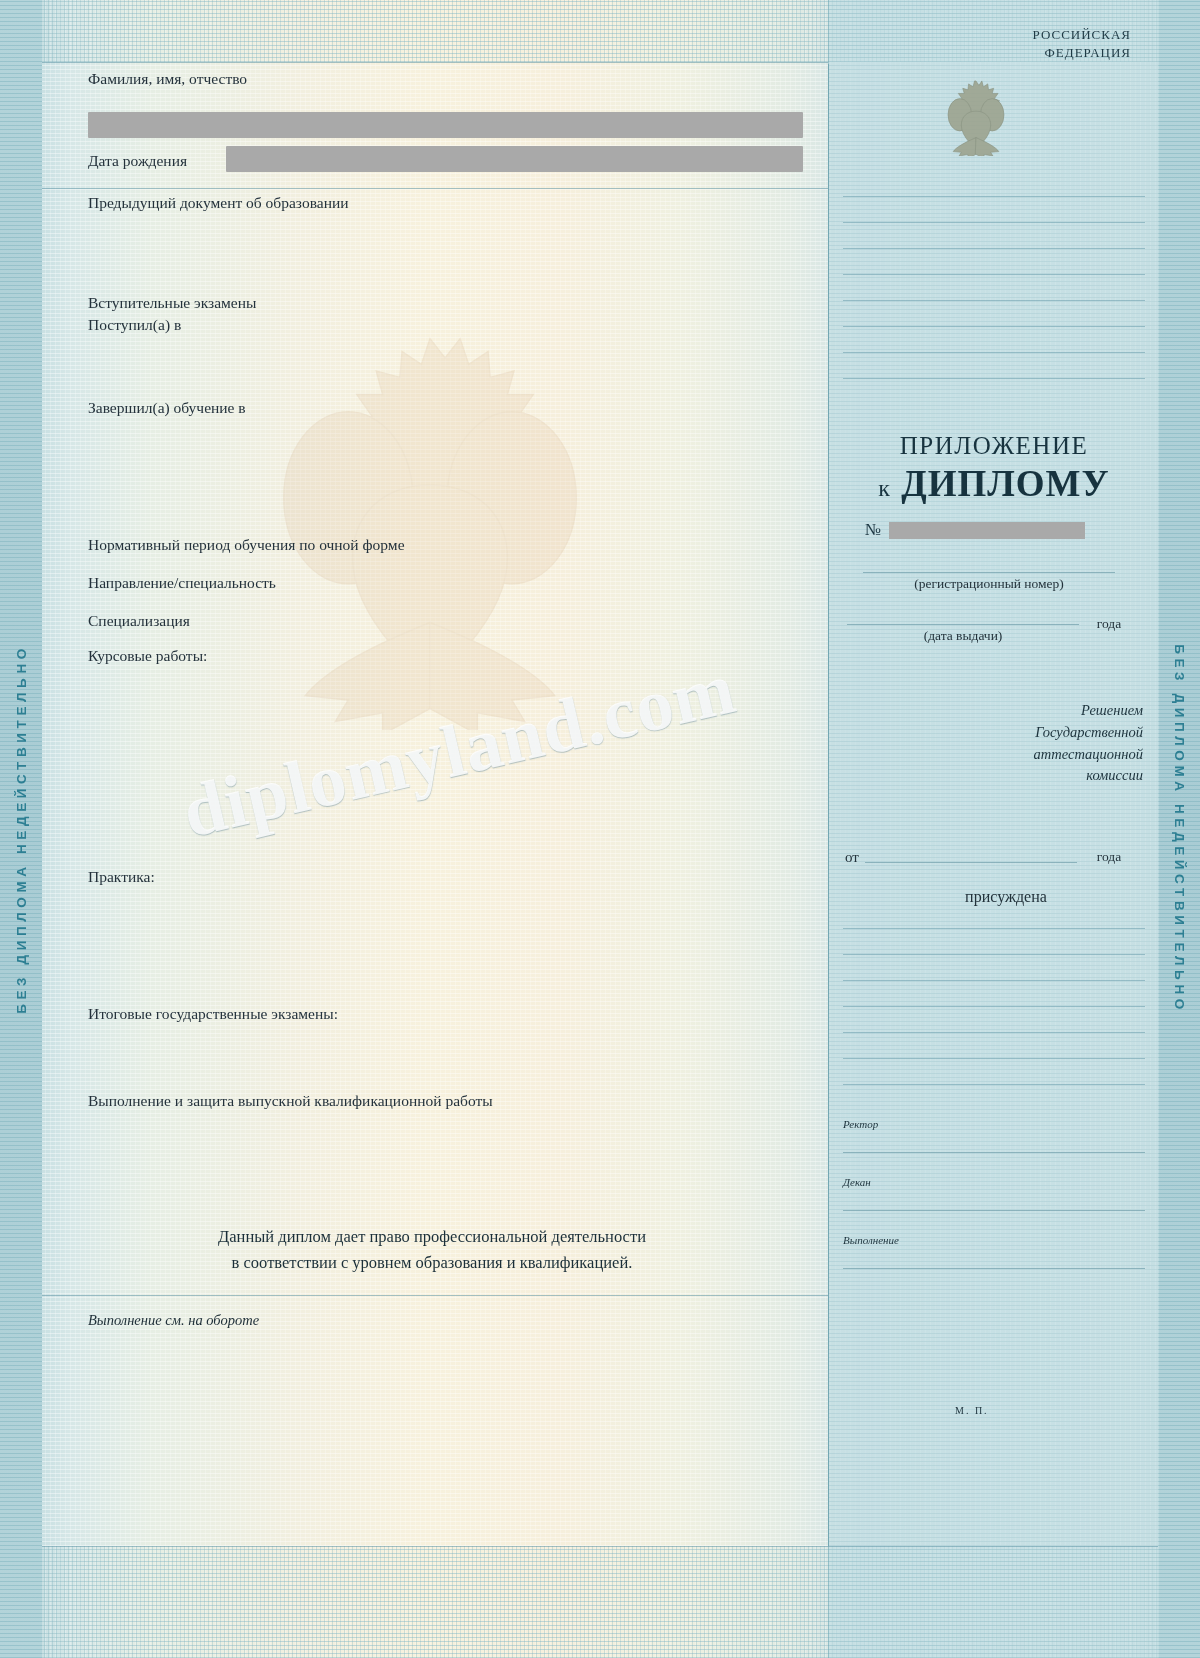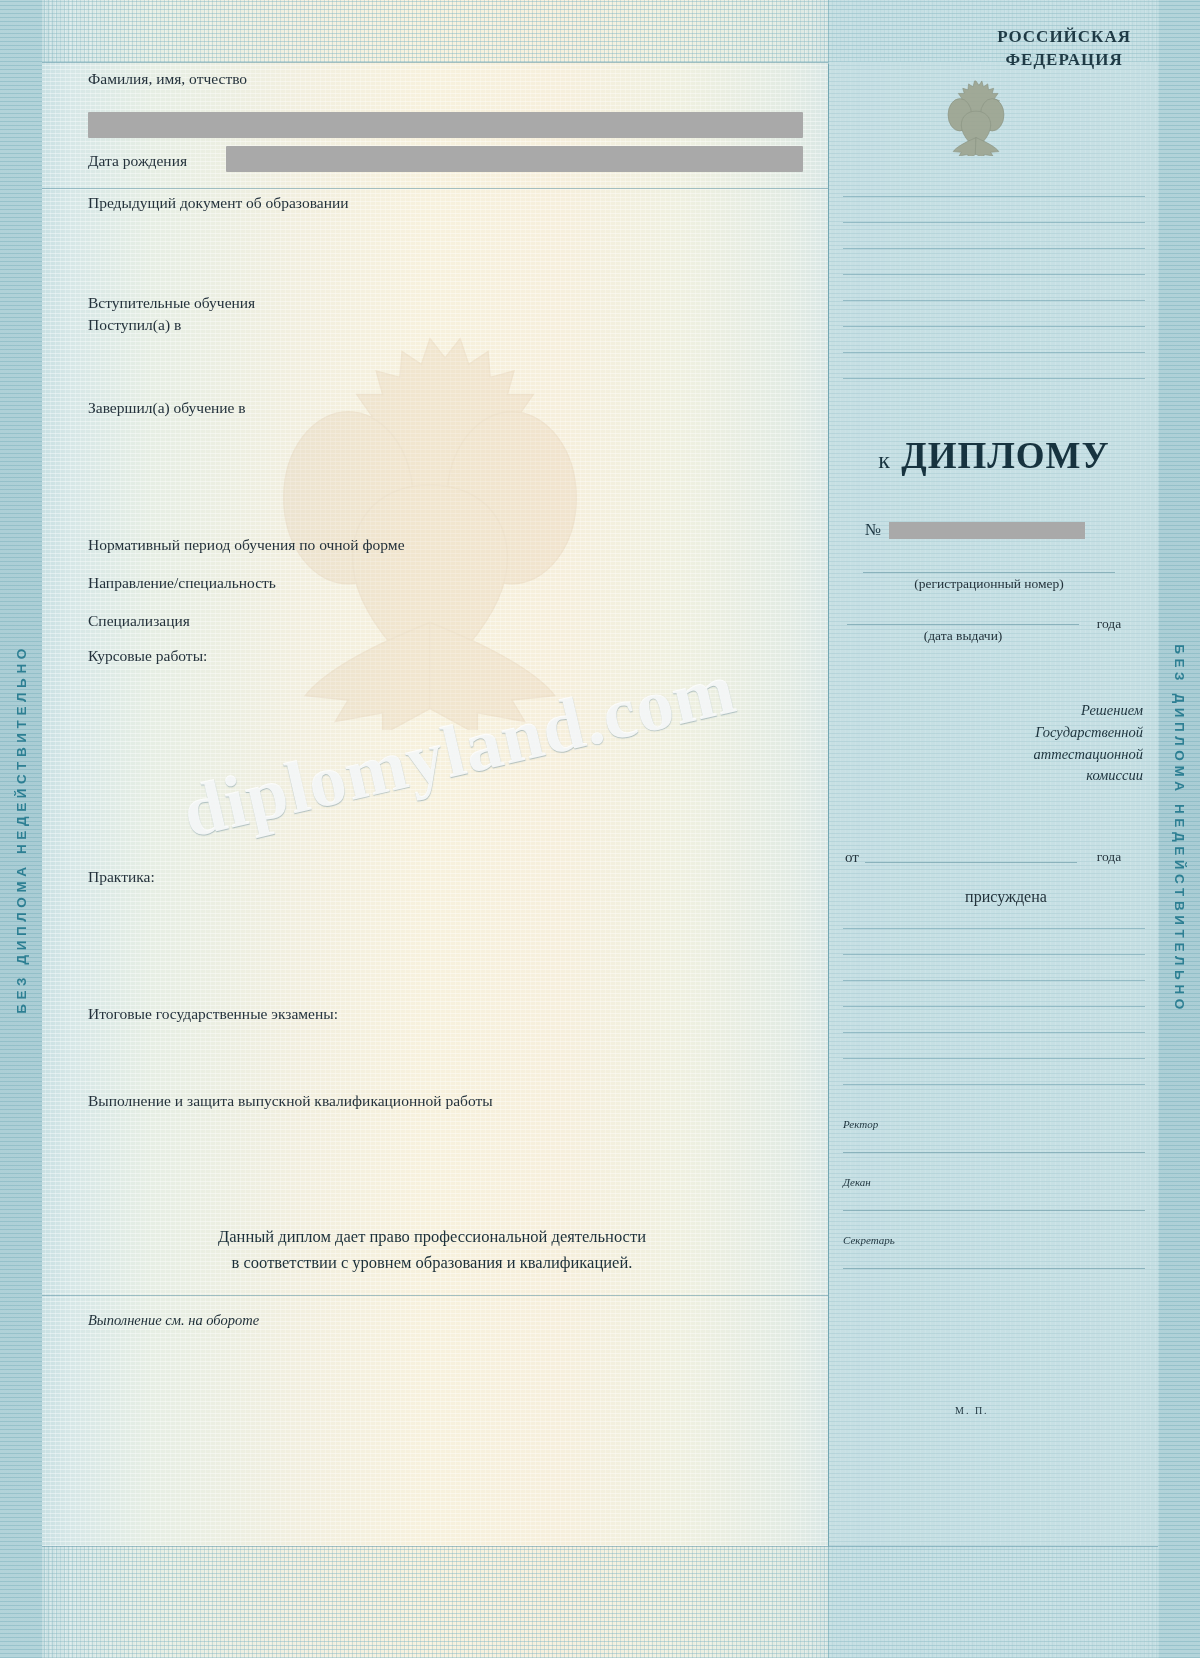--- a/index.html
+++ b/index.html
@@ -128,25 +128,25 @@
     position: absolute;
     height: 1px;
     background: rgba(90,140,155,0.55);
   }
 
   
   .rf-title {
     position: absolute;
     right: 28px;
     top: 26px;
-    text-align: center;
-    font-family: "Liberation Serif", serif;
-    font-size: 17px;
+    text-align: right;
+    font-family: "Liberation Serif", serif;
+    font-size: 13px;
     letter-spacing: 1px;
-    font-weight: 700;
+    font-weight: 400;
     color: #1f3a45;
     line-height: 1.35;
   }
 
   .emblem-small {
     position: absolute;
     left: 110px;
     top: 78px;
     width: 74px;
     height: 78px;
@@ -347,20 +347,21 @@
       <div class="ln" style="top:26px;"></div>
       <div class="ln" style="top:52px;"></div>
       <div class="ln" style="top:78px;"></div>
       <div class="ln" style="top:104px;"></div>
       <div class="ln" style="top:130px;"></div>
       <div class="ln" style="top:156px;"></div>
       <div class="ln" style="top:182px;"></div>
     </div>
 
     <div class="big-title">
+      <div class="l1">ПРИЛОЖЕНИЕ</div>
       <div class="l2">
         <small>к</small>
         <span>ДИПЛОМУ</span>
       </div>
     </div>
 
     <div class="num-row">
       <span class="nm">№</span>
       <span class="redact-inline"></span>
     </div>
@@ -394,21 +395,21 @@
       <div class="ln" style="top:130px;"></div>
       <div class="ln" style="top:156px;"></div>
     </div>
 
     <div class="sig-label" style="left:14px; top:1118px;">Ректор</div>
     <div class="hr-line" style="left:14px; right:14px; top:1152px;"></div>
 
     <div class="sig-label" style="left:14px; top:1176px;">Декан</div>
     <div class="hr-line" style="left:14px; right:14px; top:1210px;"></div>
 
-    <div class="sig-label" style="left:14px; top:1234px;">Секретарь</div>
+    <div class="sig-label" style="left:14px; top:1234px;">Выполнение</div>
     <div class="hr-line" style="left:14px; right:14px; top:1268px;"></div>
 
     <div class="mp" style="left:126px; top:1405px;">М. П.</div>
   </div>
 
   <div class="vsep"></div>
 
   <div class="sep-h" style="top:62px; right:372px;"></div>
   <div class="sep-h" style="top:188px; right:372px;"></div>
   <div class="sep-h" style="top:1295px; right:372px;"></div>
@@ -417,21 +418,21 @@
   <div class="main">
 
     <div class="label" style="left:46px; top:8px;">Фамилия, имя, отчество</div>
     <div class="redact" style="left:46px; top:50px; width:715px; height:26px;"></div>
 
     <div class="label" style="left:46px; top:90px;">Дата рождения</div>
     <div class="redact" style="left:184px; top:84px; width:577px; height:26px;"></div>
 
     <div class="label" style="left:46px; top:132px;">Предыдущий документ об образовании</div>
 
-    <div class="label" style="left:46px; top:232px;">Вступительные обучения</div>
+    <div class="label" style="left:46px; top:232px;">Вступительные экзамены</div>
     <div class="label" style="left:46px; top:254px;">Поступил(а) в</div>
 
     <div class="label" style="left:46px; top:337px;">Завершил(а) обучение в</div>
 
     <div class="label" style="left:46px; top:474px;">Нормативный период обучения по очной форме</div>
     <div class="label" style="left:46px; top:512px;">Направление/специальность</div>
     <div class="label" style="left:46px; top:550px;">Специализация</div>
     <div class="label" style="left:46px; top:585px;">Курсовые работы:</div>
 
     <div class="label" style="left:46px; top:806px;">Практика:</div>

